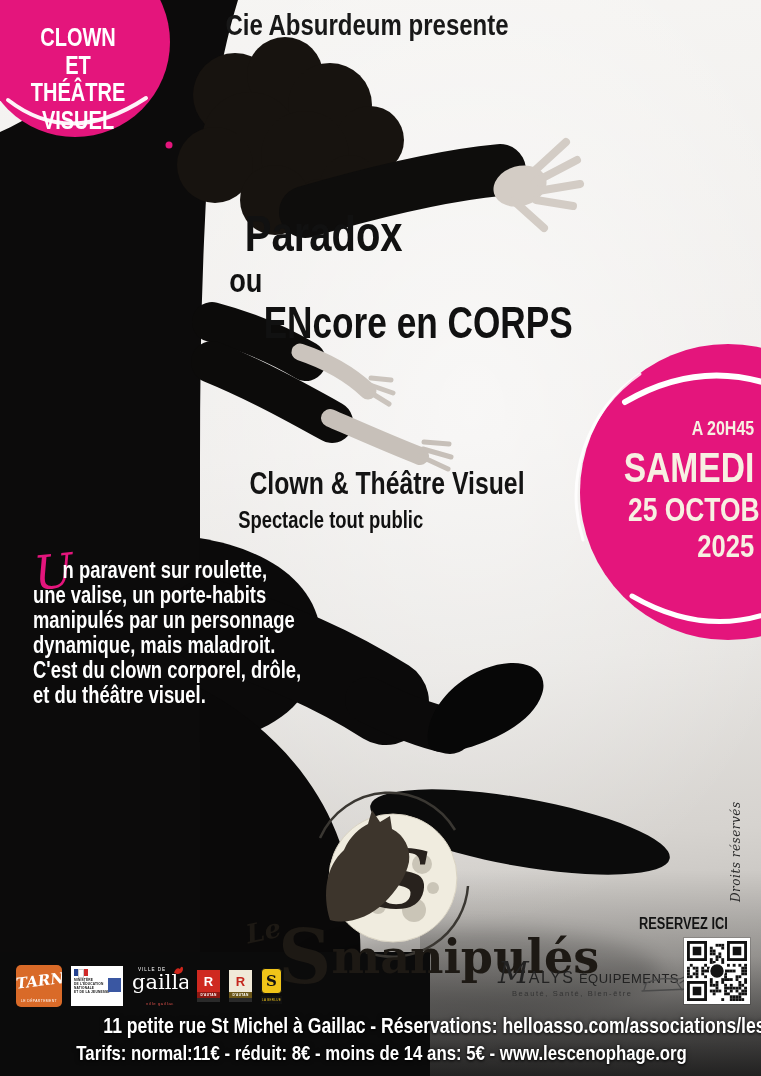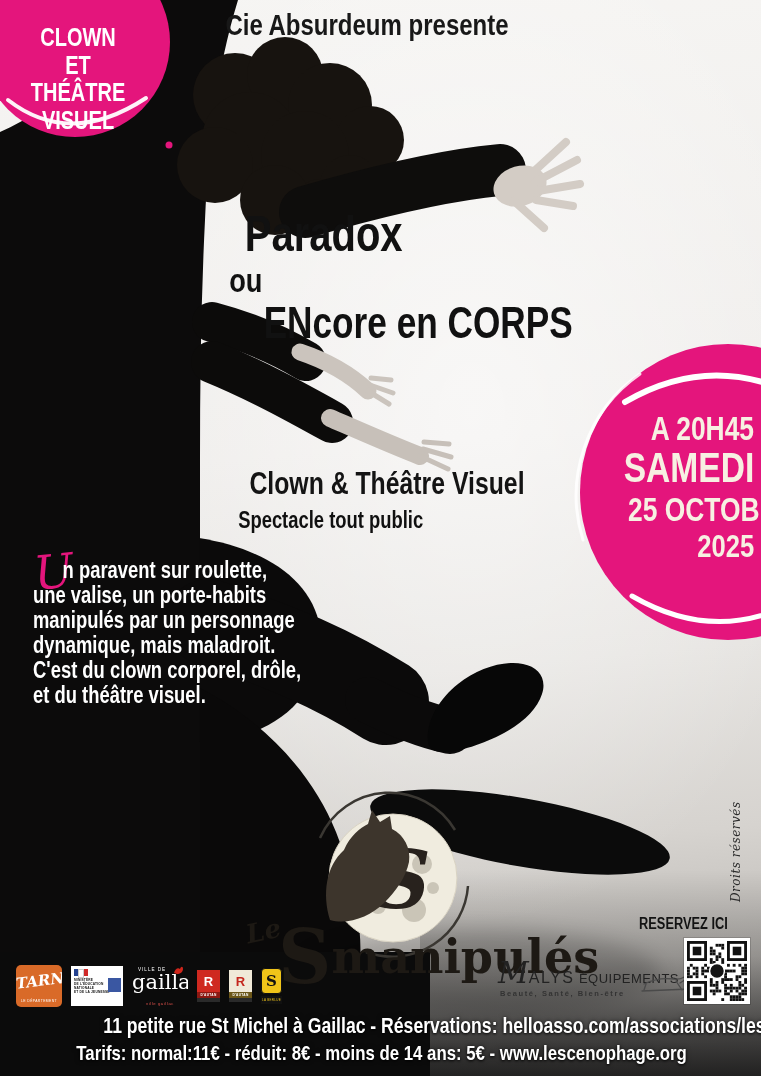--- a/index.html
+++ b/index.html
@@ -28,21 +28,21 @@
   .genre{top:466px;left:215px;width:370px;font-size:31px;font-weight:bold;color:#141414;}
   .audience{top:507px;left:215px;width:370px;font-size:23px;font-weight:bold;color:#101010;}
   
   .descwrap{left:33px;top:558px;width:340px;}
   .desc{display:inline-block;transform:scaleX(.8);transform-origin:0 0;color:#fff;
         font-size:23px;font-weight:bold;line-height:25px;text-indent:37px;}
   .dropcap{left:34px;top:548px;font-family:"DejaVu Serif",serif;font-style:italic;font-size:47px;
            color:#e4157c;transform:rotate(-6deg);line-height:1;}
   
   .showtime{top:412px;left:586px;width:168px;text-align:right;color:#f7f0e2;}
-  .showtime .t{font-size:33px;font-weight:bold;line-height:33px;}
+  .showtime .t{font-size:20px;font-weight:bold;line-height:33px;}
   .showtime .d{font-size:42px;font-weight:bold;line-height:46px;}
   .showtime .o{font-size:33px;font-weight:bold;line-height:37px;}
   .showtime .y{font-size:32px;font-weight:bold;line-height:37px;}
   
   .rights{left:729px;top:792px;height:110px;writing-mode:vertical-rl;transform:rotate(180deg);
           font-family:"DejaVu Serif",serif;font-style:italic;font-size:12px;color:#2b2b2b;letter-spacing:.5px;}
   
   .floor-dark{left:420px;top:870px;width:341px;height:206px;
      background:linear-gradient(180deg,rgba(0,0,0,0) 0%,rgba(0,0,0,.22) 42%,rgba(15,15,15,.62) 76%,rgba(8,8,8,.82) 100%);}
   .bottom-black{left:0;top:952px;width:430px;height:124px;background:#0b0b0b;}
@@ -87,21 +87,21 @@
               box-sizing:border-box;display:flex;align-items:center;justify-content:center;
               font-family:"DejaVu Serif",serif;font-weight:bold;font-size:15px;color:#111;}
   .berlue .band{position:absolute;left:0;bottom:0;width:21px;height:8px;background:#111;color:#f0c419;font-size:3px;
                 display:flex;align-items:center;justify-content:center;letter-spacing:.3px;}
   
   .malys{left:498px;top:958px;width:190px;height:48px;color:#222;}
   .malys .row{white-space:nowrap;}
   .malys .m{font-family:"DejaVu Serif",serif;font-style:italic;font-size:30px;line-height:30px;}
   .malys .alys{font-size:16px;letter-spacing:1.5px;}
   .malys .eq{font-size:13px;letter-spacing:.5px;}
-  .malys .tag{font-size:7.5px;font-weight:bold;letter-spacing:1.6px;color:#333;margin-left:2px;margin-top:1px;}
+  .malys .tag{font-size:7.5px;font-weight:normal;letter-spacing:1.6px;color:#333;margin-left:14px;margin-top:1px;}
   .malys svg{position:absolute;right:-6px;top:8px;}
   
   .reserve{left:628px;top:915px;width:96px;font-size:16px;font-weight:bold;color:#131313;}
   .qr{left:684px;top:938px;width:66px;height:66px;background:#fff;box-shadow:0 0 0 1px rgba(0,0,0,.15);
       display:flex;align-items:center;justify-content:center;}
 </style>
 </head>
 <body>
 
 <div class="poster">

